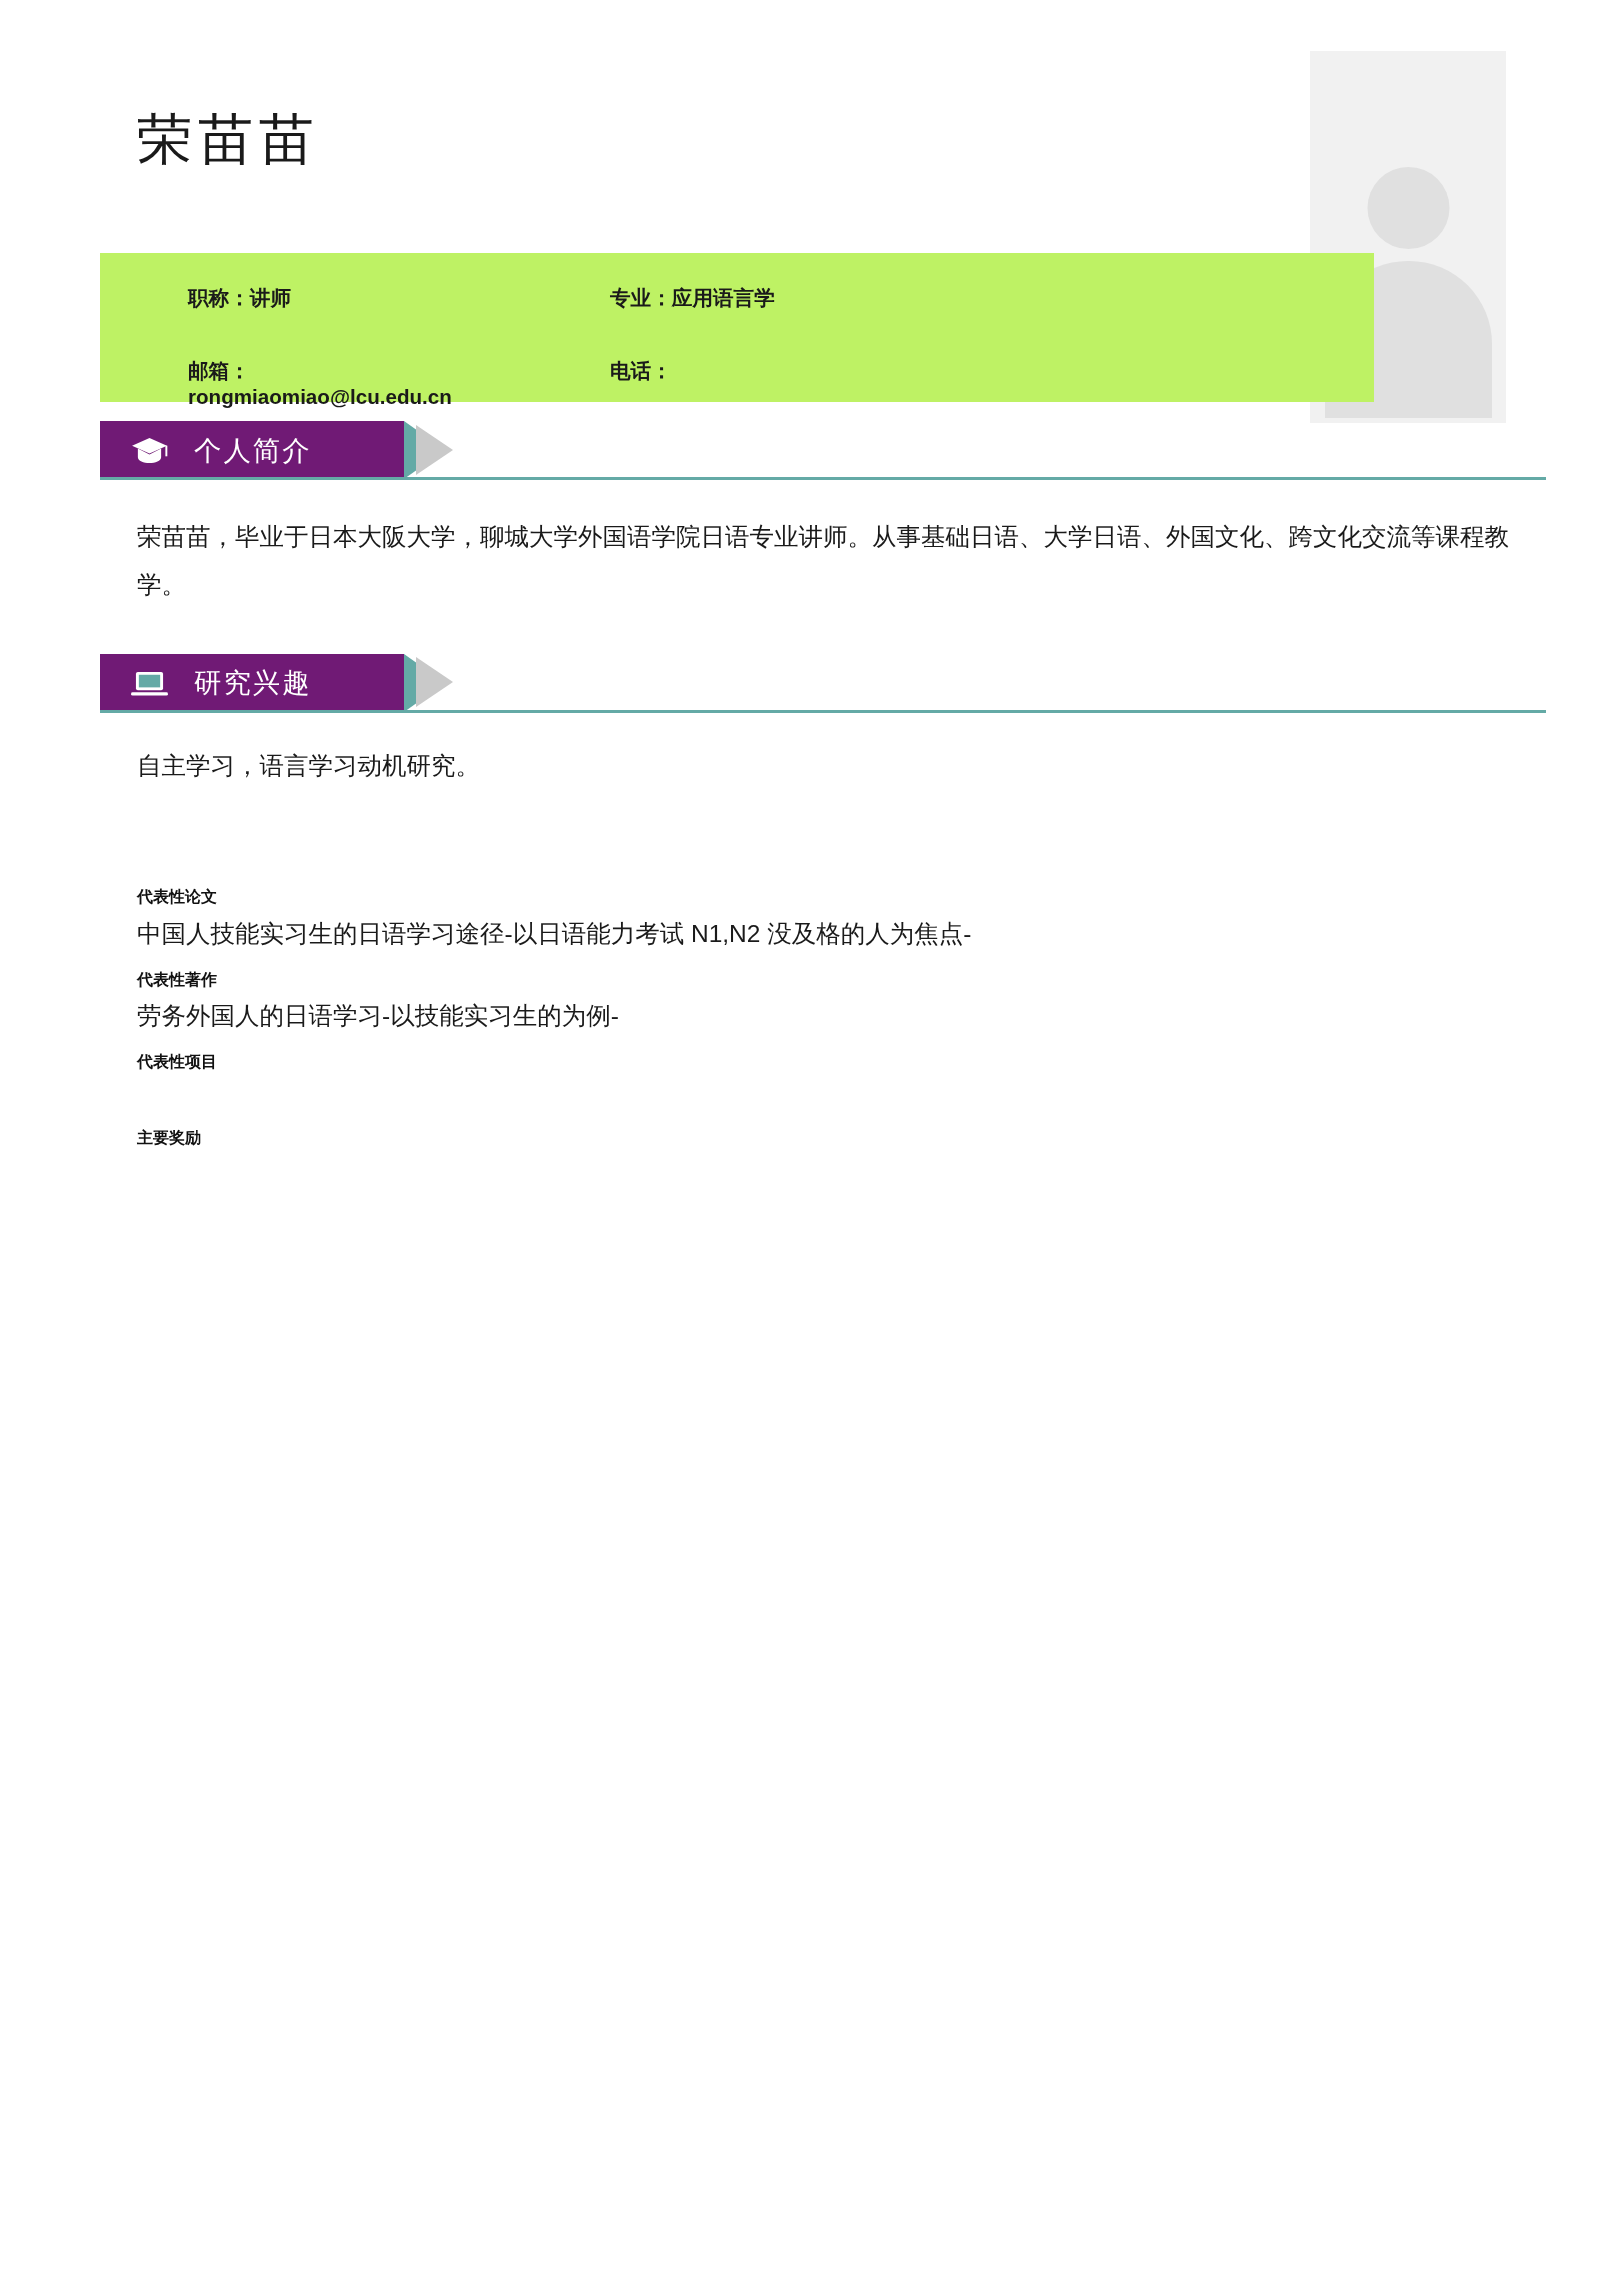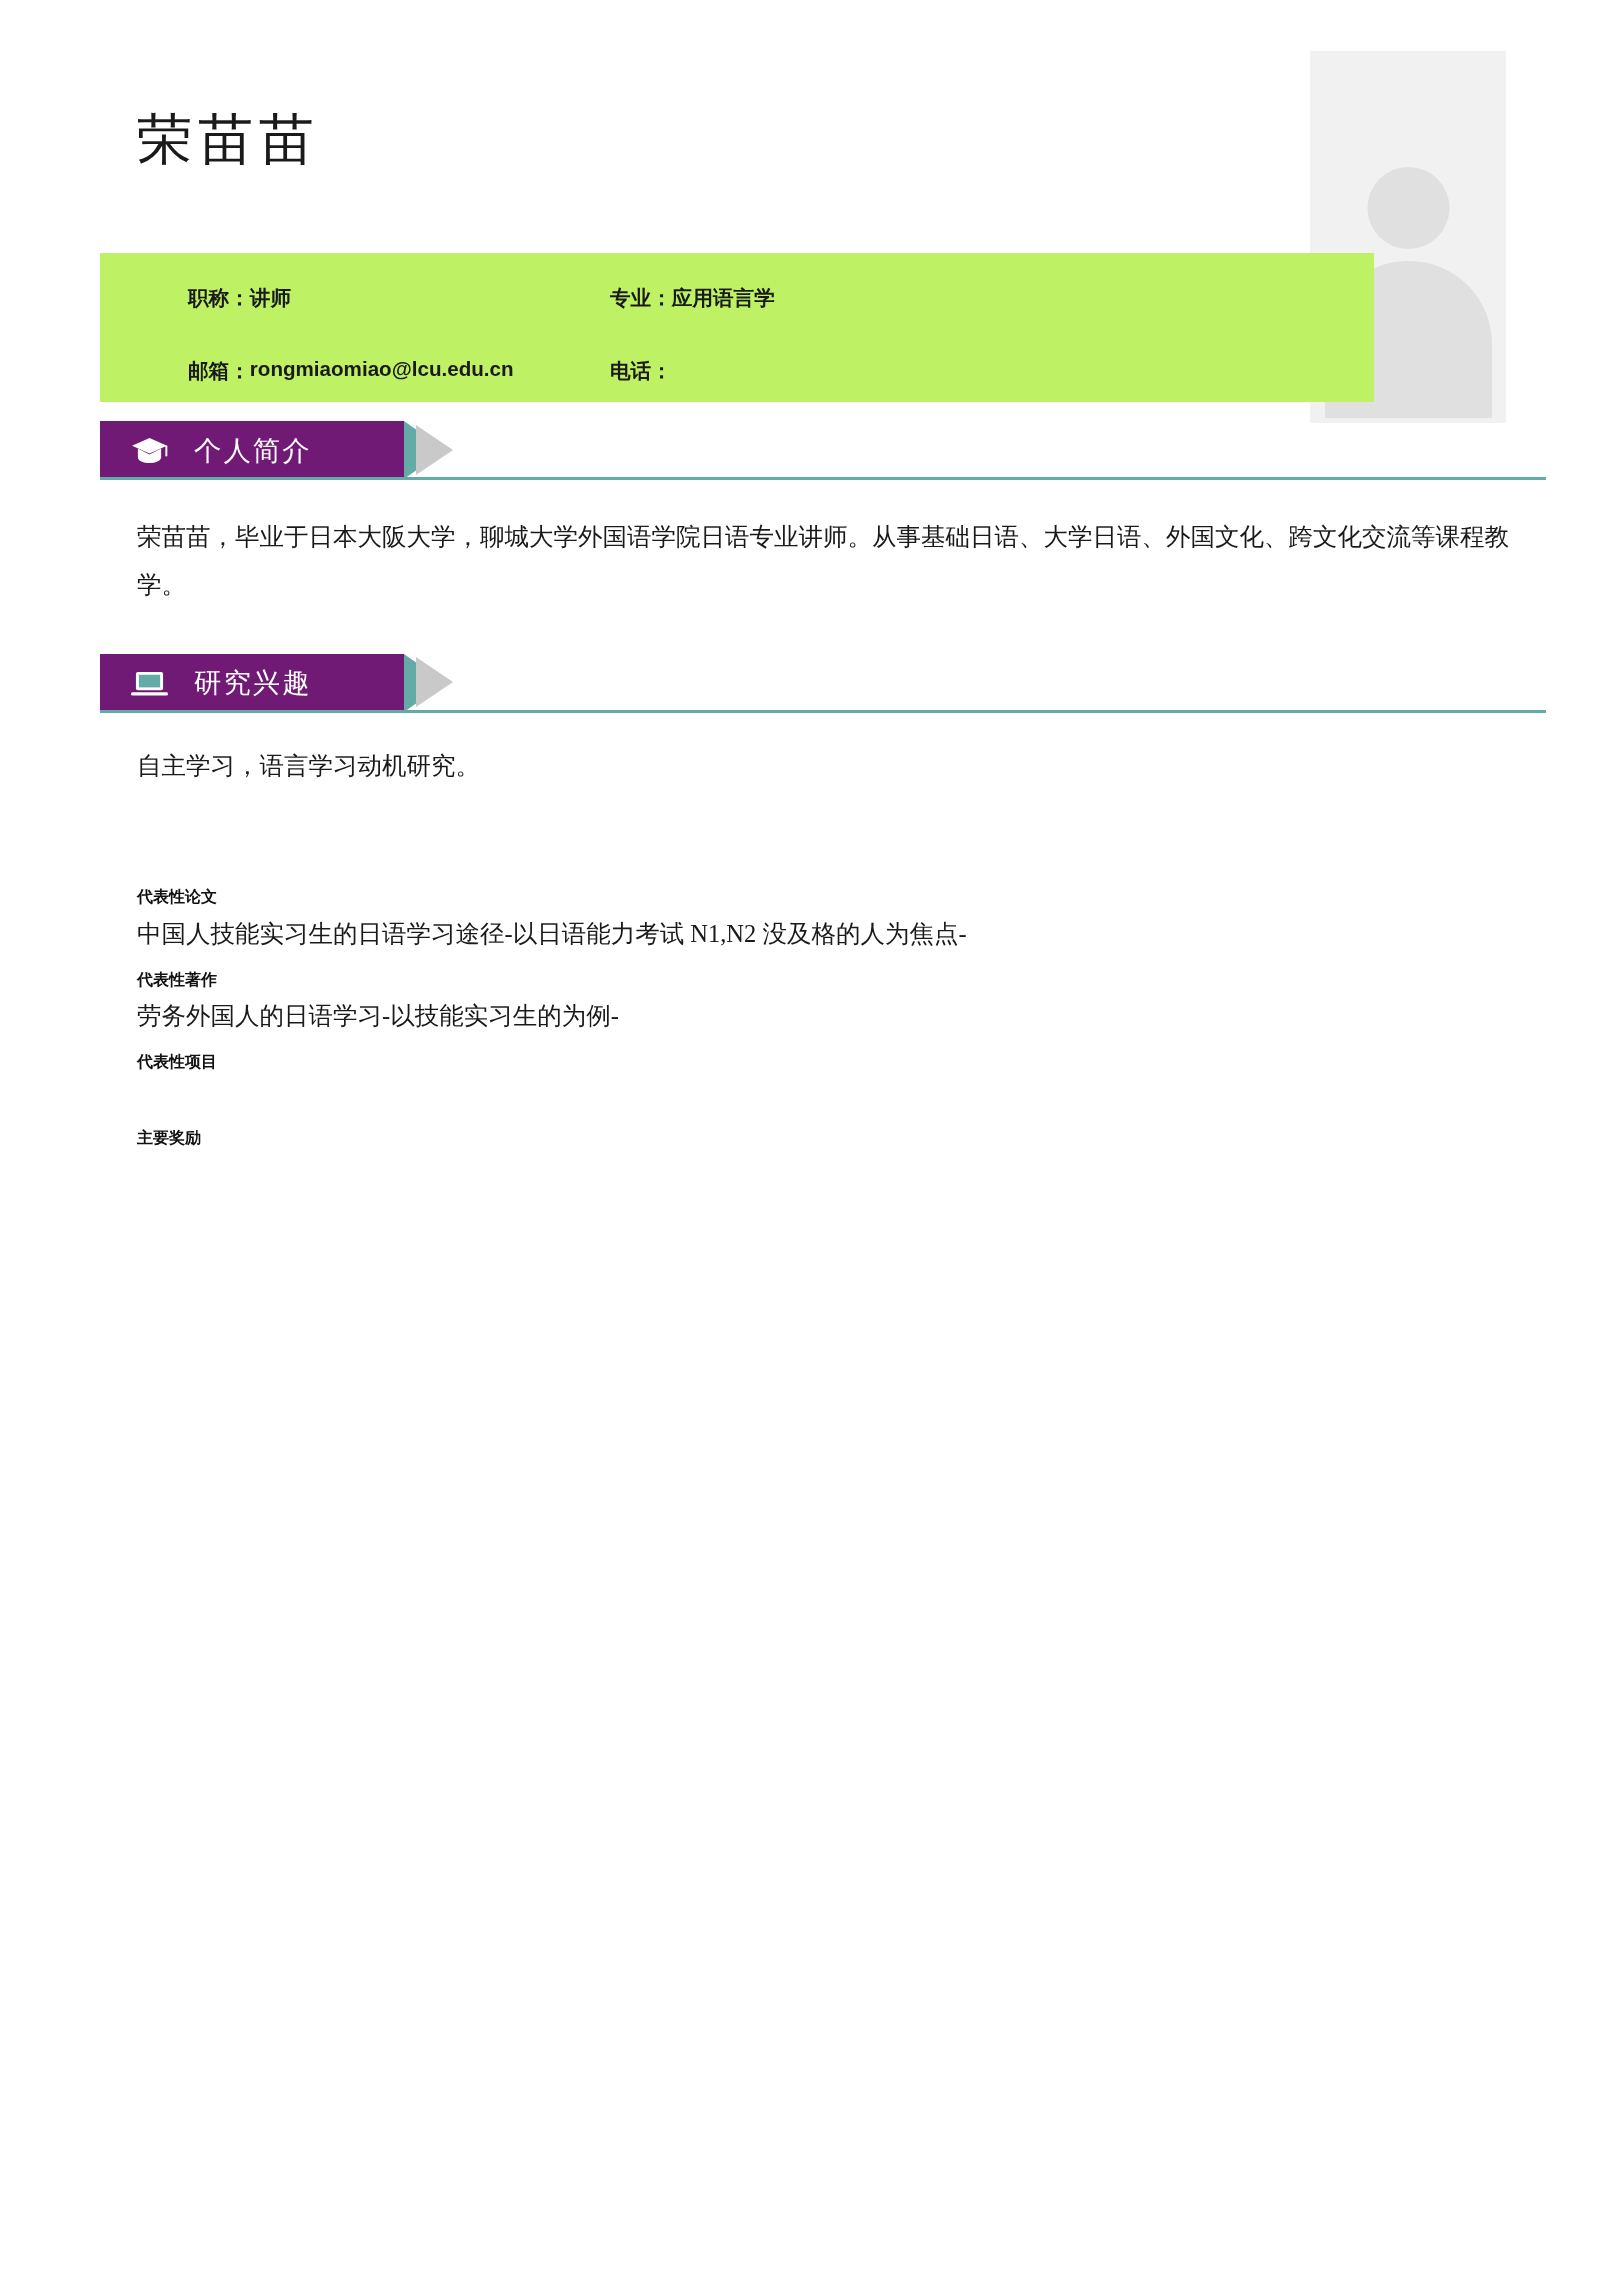--- a/index.html
+++ b/index.html
@@ -83,21 +83,21 @@
     background: #bef264;
   }
   .info-row {
     position: absolute;
     display: flex;
     font-size: 20.6px;
     font-weight: bold;
     color: #1a1a1a;
   }
   .info-row.r1 { left: 88px; top: 31px; }
-  .info-row.r2 { left: 88px; top: 104px; }
+  .info-row.r2 { left: 88px; top: 104px; flex-direction: column; }
   .info-col2 { position: absolute; }
   .info-col2.r1 { left: 510px; top: 31px; }
   .info-col2.r2 { left: 510px; top: 104px; }
   .info-label { white-space: nowrap; }
   .info-value { white-space: nowrap; }
 
   
   .section {
     position: relative;
     margin: 0 auto;
@@ -164,21 +164,20 @@
   }
 
   
   .sec-body {
     margin-left: 125px;
     margin-right: 118px;
     padding-top: 33px;
     font-size: 24.5px;
     line-height: 1.95;
     color: #1a1a1a;
-    font-family: Liberation Serif, serif;
   }
   .sec-body.tight {
     line-height: 1.6;
   }
   .sub-title {
     font-size: 16px;
     font-weight: bold;
     color: #111;
     margin-top: 13.7px;
     margin-bottom: 3.9px;

